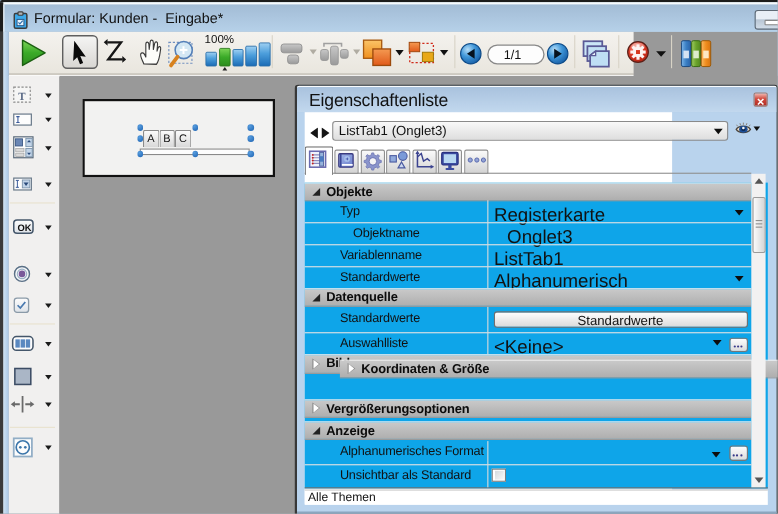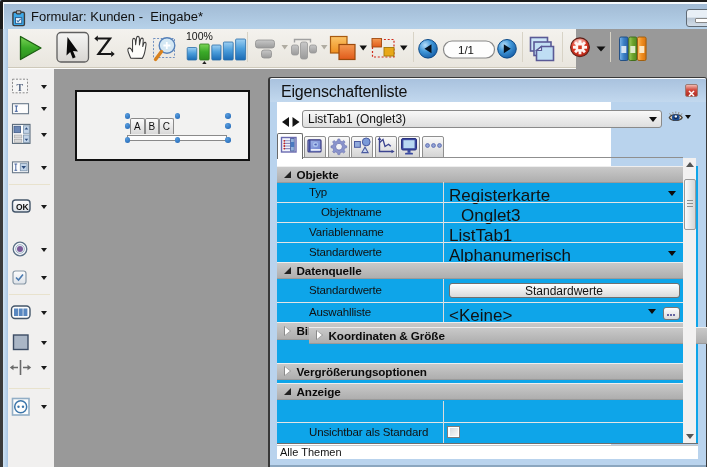--- a/index.html
+++ b/index.html
@@ -471,20 +471,29 @@
         </div>
       <div class="ghead" style="top:217.4px;">
           <div class="exp"></div>
           <span class="t">Anzeige</span>
         </div>
       <div class="ghead" style="top:197.2px;">
           <div class="colb"></div>
           <div class="col"></div>
           <span class="t">Vergrößerungsoptionen</span>
         </div>
+      <div class="grow" style="top:235.1px;height:21.2px;">
+          <span class="lab">Alphanumerisches Format</span>
+        <div class="dd" style="left:370px;top:10px;"></div>
+        <div class="dots-btn" style="left:385.5px;top:4.5px;">
+            <div class="d" style="left:2.5px"></div>
+            <div class="d" style="left:5.8px"></div>
+            <div class="d" style="left:9.1px"></div>
+          </div>
+      </div>
       <div class="rowline" style="top:256.3px"></div>
       <div class="grow" style="top:256.3px;height:21px;">
           <span class="lab">Unsichtbar als Standard</span>
         <div id="checkbox"></div>
       </div>
       <div class="coldiv" style="top:16.4px;height:80.1px;"></div>
       <div class="coldiv" style="top:113.9px;height:43px;"></div>
       <div class="coldiv" style="top:235.1px;height:42.2px;"></div>
     </div>
     <div id="sbar">

